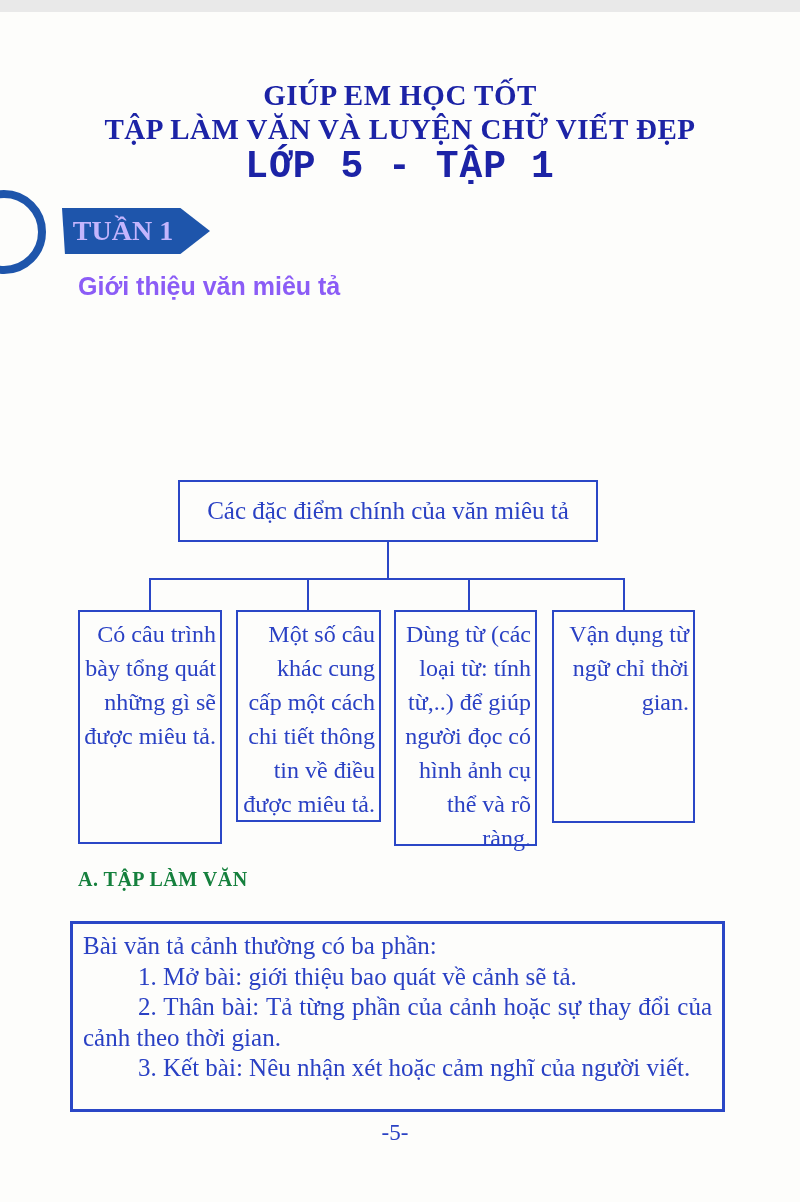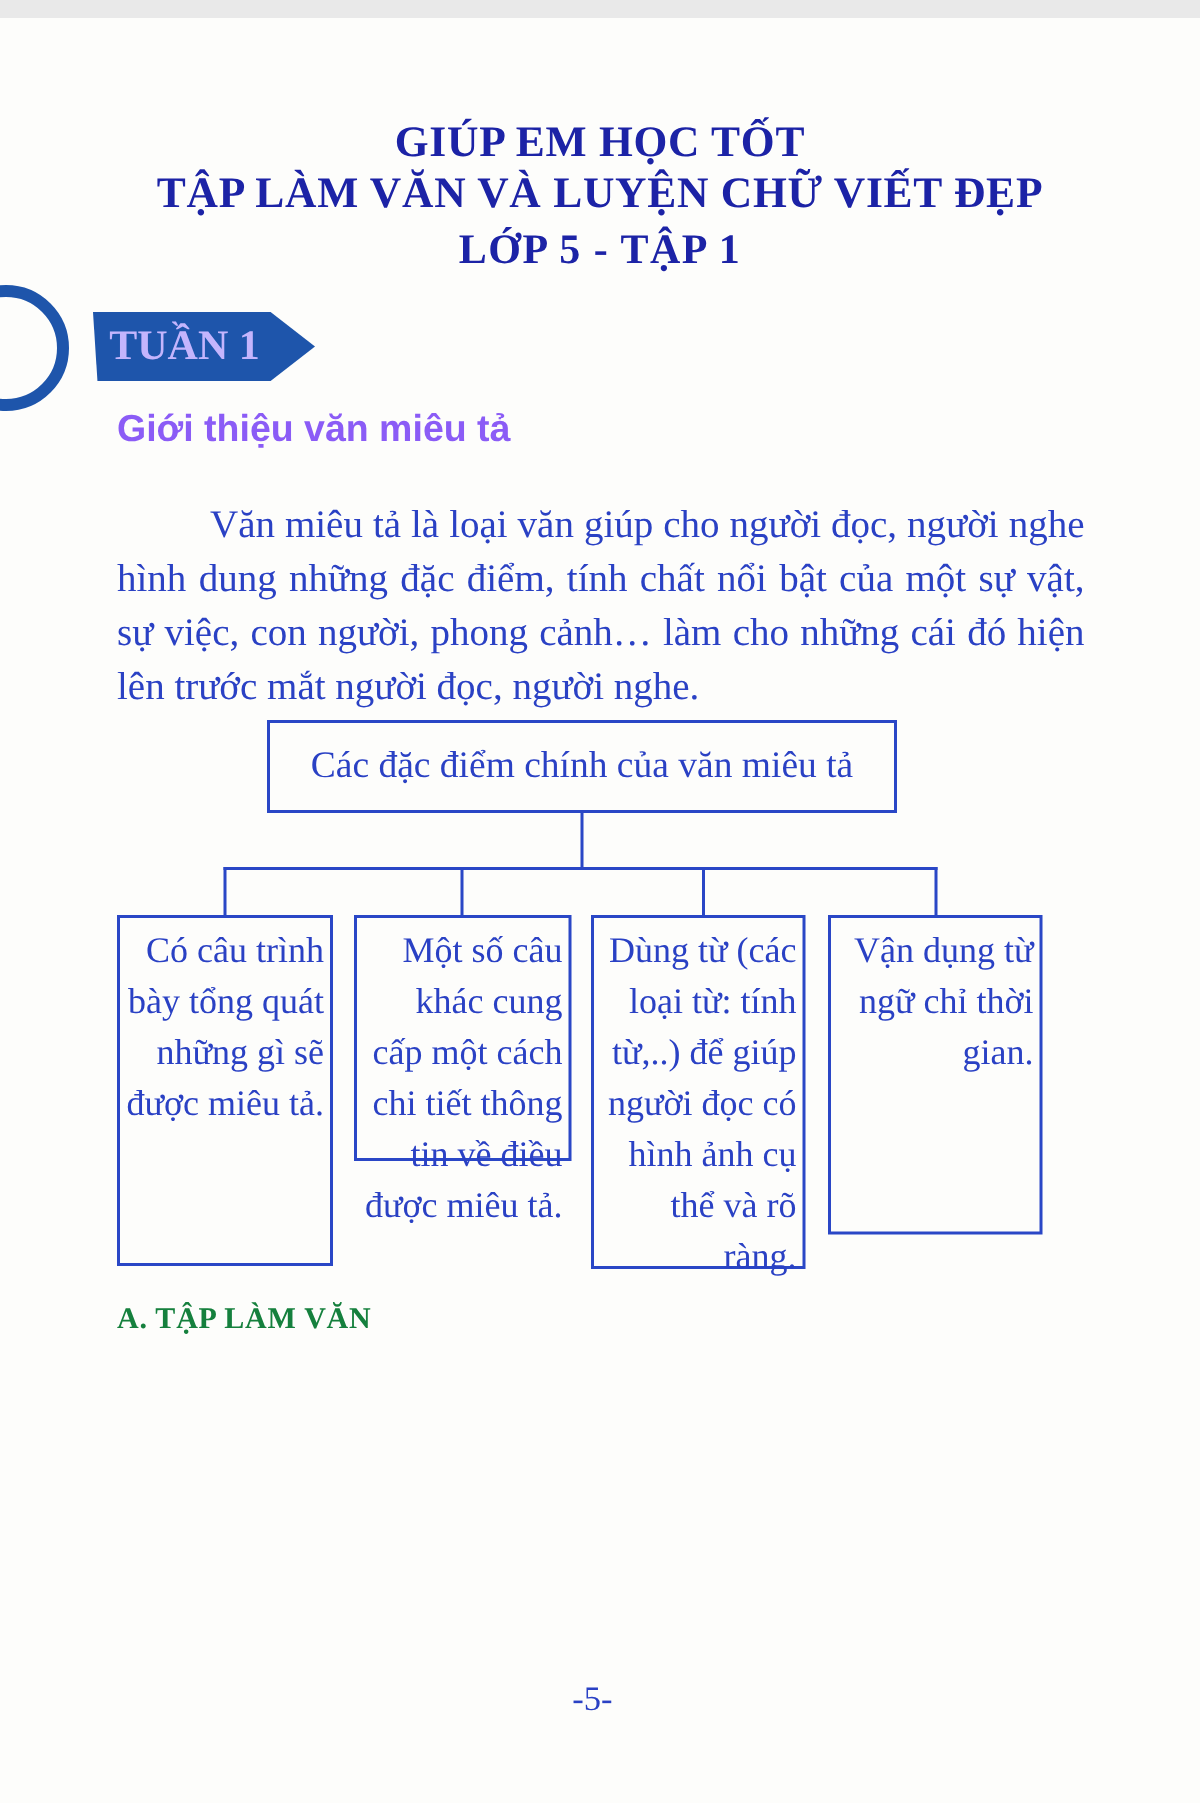--- a/index.html
+++ b/index.html
@@ -18,21 +18,21 @@
     overflow:hidden;
     font-family:"Liberation Serif","DejaVu Serif",serif;
   }
 
   
   .title-block{
     position:absolute;top:66px;left:0;width:100%;
     text-align:center;color:var(--title-blue);font-weight:bold;
   }
   .title-line{font-size:29px;line-height:34px;letter-spacing:.5px;}
-  .title-line-big{font-size:28px;line-height:40px;margin-top:1px;letter-spacing:1px;}
+  .title-line-big{font-size:38px;line-height:40px;margin-top:1px;letter-spacing:1px;font-family:Liberation Mono, monospace;}
 
   
   .ring{
     position:absolute;left:-38px;top:178px;
     width:84px;height:84px;box-sizing:border-box;
     border:8px solid var(--badge-blue);
     border-radius:50%;
     background:var(--page-bg);
   }
   .week-badge{
@@ -68,21 +68,21 @@
   }
   .root-box{
     left:178px;top:468px;width:420px;height:62px;
     font-size:25px;
     display:flex;align-items:center;justify-content:center;
   }
   .child-box{
     top:598px;font-size:24px;line-height:34px;padding:5px 4px;
   }
   .child-1{left:78px;width:144px;height:234px;}
-  .child-2{left:236px;width:145px;height:164px;}
+  .child-2{left:236px;width:145px;height:212px;}
   .child-3{left:394px;width:143px;height:236px;font-family:Liberation Serif, serif;}
   .child-4{left:552px;width:143px;height:213px;}
 
   .conn{position:absolute;background:var(--border-blue);}
   .conn-root{left:387px;top:529px;width:2px;height:38px;}
   .conn-h{left:149px;top:566px;width:476px;height:2px;}
   .conn-s1{left:149px;top:566px;width:2px;height:33px;}
   .conn-s2{left:307px;top:566px;width:2px;height:33px;}
   .conn-s3{left:468px;top:566px;width:2px;height:33px;}
   .conn-s4{left:623px;top:566px;width:2px;height:33px;}
@@ -120,36 +120,41 @@
     <div class="title-line-big">LỚP 5 - TẬP 1</div>
   </header>
 
   <div class="ring"></div>
   <div class="week-badge">
     <span>TUẦN 1</span>
   </div>
 
   <h2 class="section-heading">Giới thiệu văn miêu tả</h2>
 
-  <p class="intro">Văn miêu tả là loại văn giúp cho người đọc, người nghe hình dung những đặc điểm, tính chất nổi bật của một sự vật, sự việc, con người, phong cảnh… làm cho những cái đó hiện lên trước mắt người đọc, người nghe.</p>
 
   <div class="dbox root-box">
     <span>Các đặc điểm chính của văn miêu tả</span>
   </div>
 
   <div class="conn conn-root"></div>
   <div class="conn conn-h"></div>
   <div class="conn conn-s1"></div>
   <div class="conn conn-s2"></div>
   <div class="conn conn-s3"></div>
   <div class="conn conn-s4"></div>
 
   <div class="dbox child-box child-1">Có câu trình bày tổng quát những gì sẽ được miêu tả.</div>
   <div class="dbox child-box child-2">Một số câu khác cung cấp một cách chi tiết thông tin về điều được miêu tả.</div>
   <div class="dbox child-box child-3">Dùng từ (các loại từ: tính từ,..) để giúp người đọc có hình ảnh cụ thể và rõ ràng.</div>
   <div class="dbox child-box child-4">Vận dụng từ ngữ chỉ thời gian.</div>
 
   <h3 class="part-a-heading">A. TẬP LÀM VĂN</h3>
 
+  <div class="summary-box">
+    <p>Bài văn tả cảnh thường có ba phần:</p>
+    <p class="item">1. Mở bài: giới thiệu bao quát về cảnh sẽ tả.</p>
+    <p class="item">2. Thân bài: Tả từng phần của cảnh hoặc sự thay đổi của cảnh theo thời gian.</p>
+    <p class="item">3. Kết bài: Nêu nhận xét hoặc cảm nghĩ của người viết.</p>
+  </div>
 
   <div class="page-number">-5-</div>
 
 </div>
 
 </body></html>

